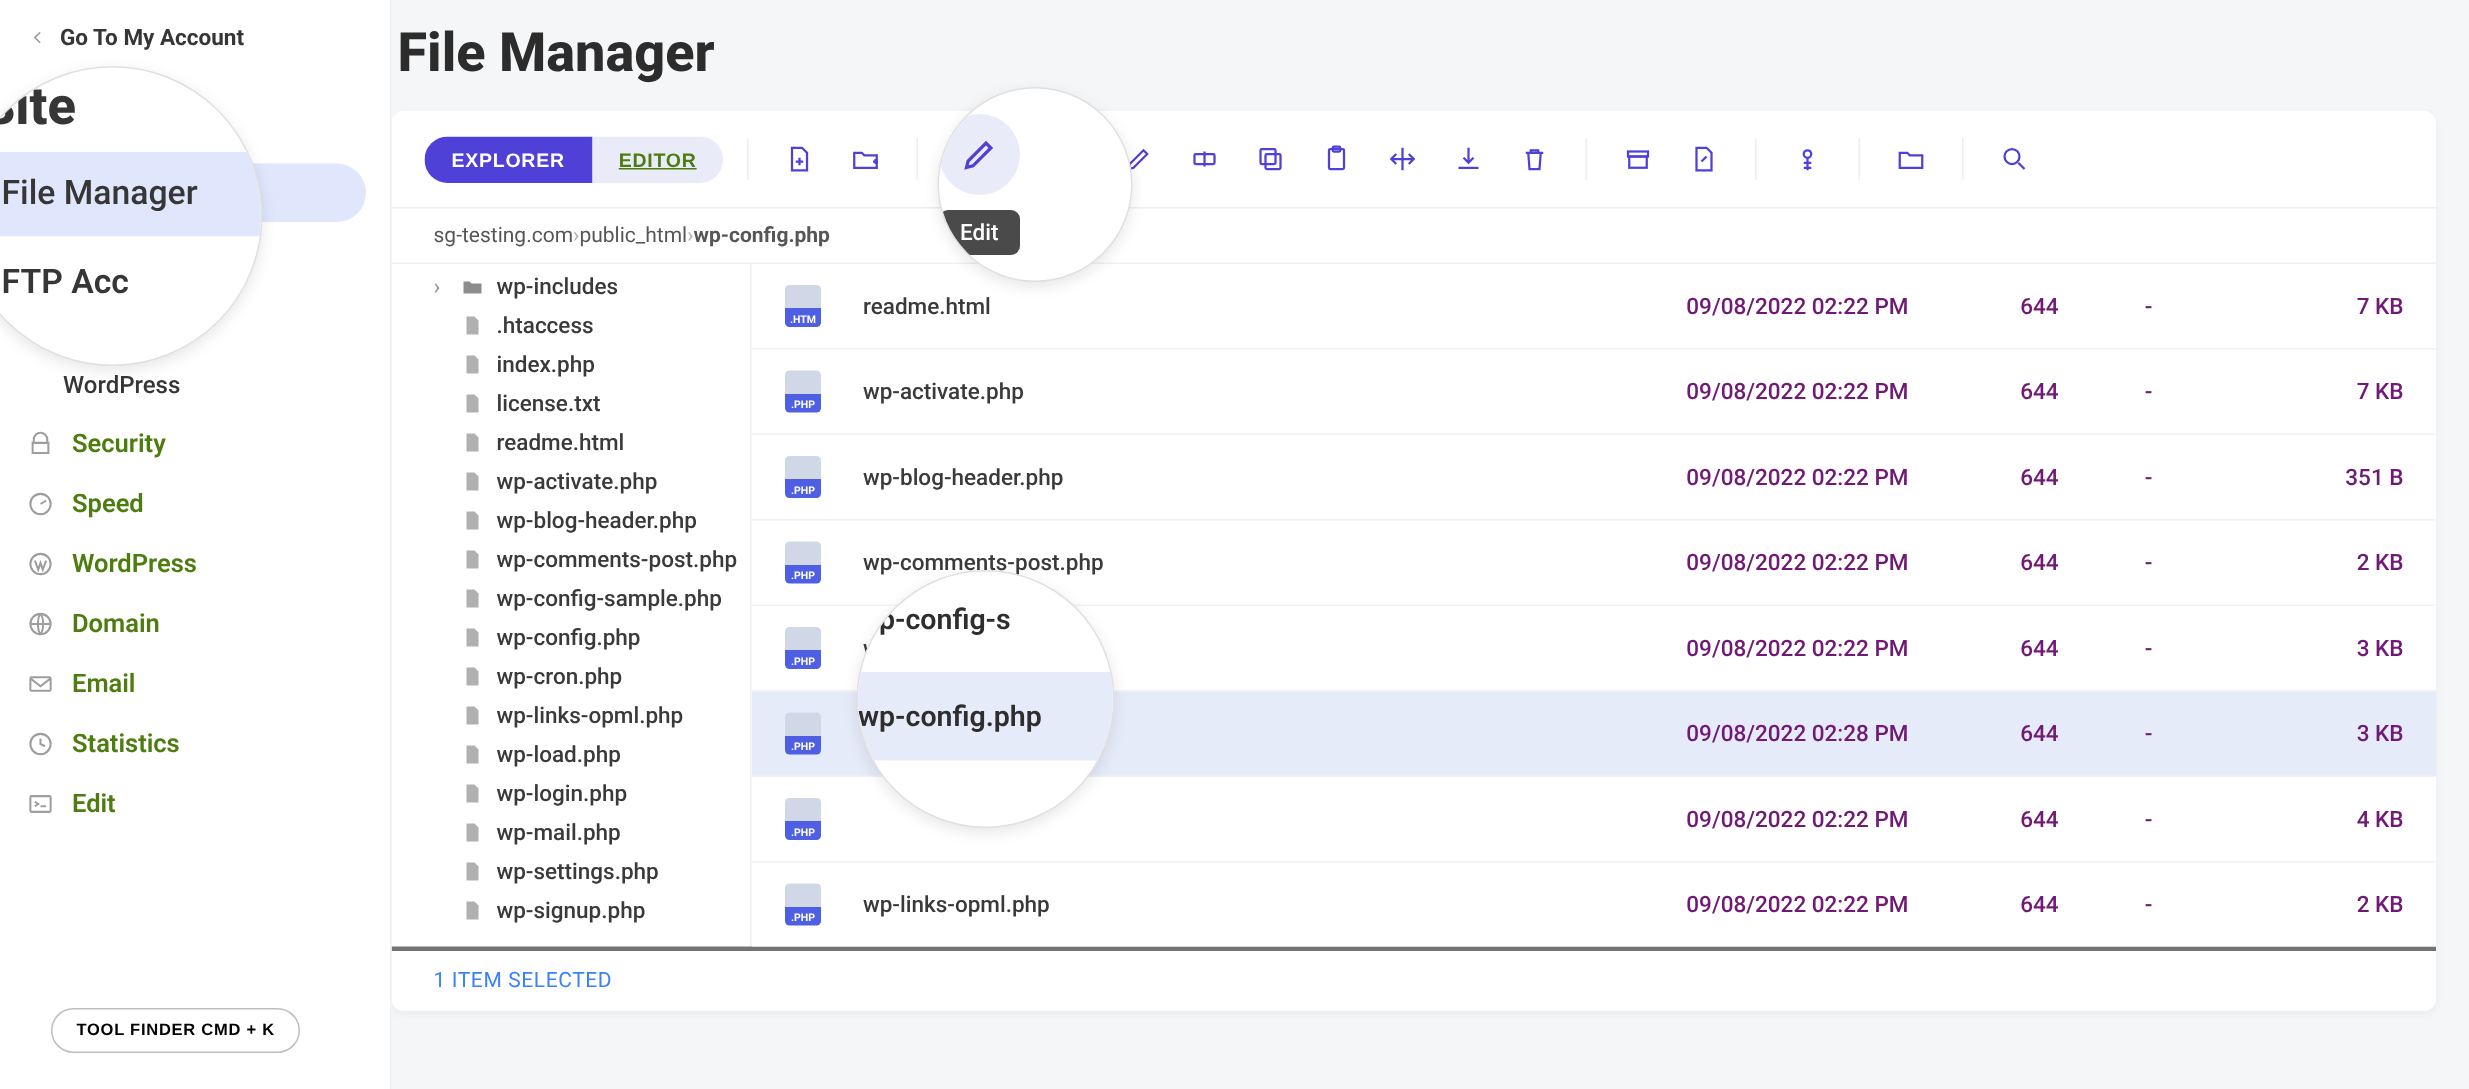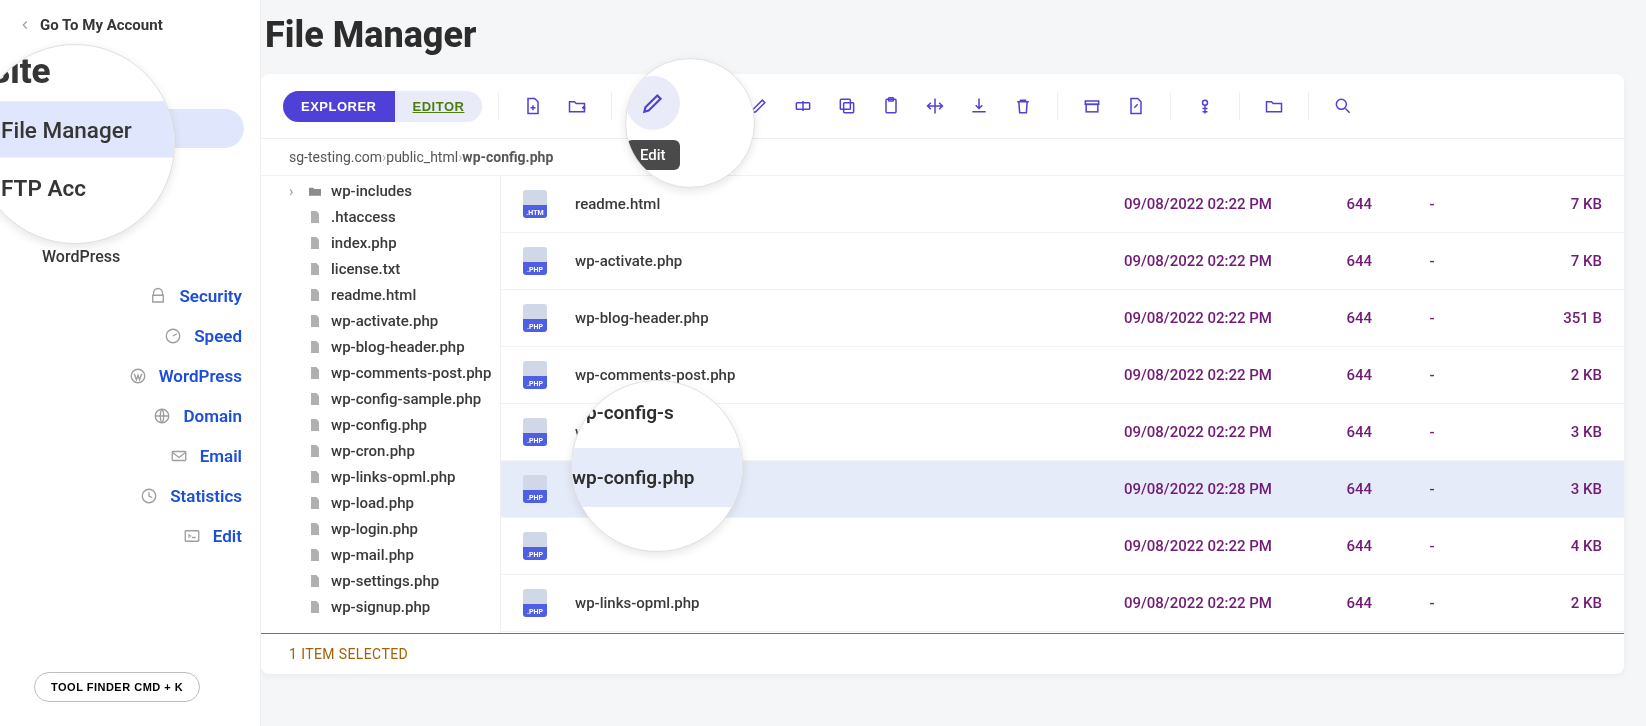--- a/index.html
+++ b/index.html
@@ -5,21 +5,21 @@
   * { box-sizing: border-box; margin: 0; padding: 0; }
   body { font-family: -apple-system, "Segoe UI", Roboto, Arial, sans-serif; background: #f5f6f8; color: #363636; width: 1646px; height: 726px; overflow: hidden; }
   .app { display: flex; width: 100%; height: 100%; }
 
   
   .sidebar { width: 261px; background: #fff; border-right: 1px solid #eee; display: flex; flex-direction: column; position: relative; }
   .back-link { display: flex; align-items: center; gap: 8px; padding: 16px 18px 10px; color: #363636; font-weight: 700; font-size: 15px; }
   .back-link svg { width: 14px; height: 14px; stroke: #9e9e9e; }
   .side-heading { padding: 22px 18px 10px; font-size: 28px; font-weight: 800; color: #2e2e2e; }
   .side-group { display: flex; flex-direction: column; }
-  .side-item { display: flex; align-items: center; gap: 12px; padding: 10px 18px; font-size: 17px; color: #1d4ed8; cursor: pointer; font-weight: 600; justify-content: flex-end; }
+  .side-item { display: flex; align-items: center; gap: 12px; padding: 10px 18px; font-size: 17px; color: #4d7c0f; cursor: pointer; font-weight: 600; }
   .side-sub { display: flex; align-items: center; padding: 10px 18px 10px 42px; font-size: 16px; color: #363636; cursor: pointer; font-weight: 500; }
   .side-sub.active { background: #e0e6fb; border-radius: 0 22px 22px 0; margin-right: 16px; }
   .side-icon { width: 18px; height: 18px; color: #9e9e9e; flex: 0 0 18px; }
   .tool-finder { position: absolute; bottom: 24px; left: 34px; border: 1.5px solid #bdbdbd; border-radius: 20px; padding: 8px 16px; font-size: 11px; font-weight: 700; letter-spacing: .5px; cursor: pointer; background: #fff; }
 
   
   .main { flex: 1; display: flex; flex-direction: column; padding: 0 4px 0 0; }
   .page-title { font-size: 36px; font-weight: 800; color: #2c2c2c; padding: 14px 0 18px 4px; }
   .panel { background: #fff; border-radius: 8px; box-shadow: 0 2px 6px rgba(0,0,0,.05); display: flex; flex-direction: column; height: 600px; margin-right: 18px; }
 
@@ -51,21 +51,21 @@
   .tree-icon.file { fill: #b0b0b0; }
 
   
   .listing { flex: 1; overflow-y: auto; position: relative; }
   .row { display: grid; grid-template-columns: 52px 1fr 200px 100px 120px 110px; align-items: center; padding: 14px 22px; border-bottom: 1px solid #f2f2f2; font-size: 15px; color: #3a3a3a; cursor: pointer; font-weight: 500; }
   .row.selected { background: #e6ebfa; }
   .file-badge { width: 24px; height: 28px; border-radius: 3px 3px 3px 3px; background: linear-gradient(#d0d7e6 0 55%, #4f5fe3 55% 100%); position: relative; }
   .file-badge::after { content: attr(data-ext); position: absolute; bottom: 1px; left: 0; right: 0; text-align: center; font-size: 7px; font-weight: 700; color: #fff; }
   .col-date, .col-perm, .col-dash, .col-size { text-align: right; color: #701a75; }
   .col-dash { text-align: center; }
-  .status-bar { padding: 12px 28px; border-top: 1px solid #737373; font-size: 14px; color: #a16207; letter-spacing: .4px; }
+  .status-bar { padding: 12px 28px; border-top: 3px solid #737373; font-size: 14px; color: #3b82f6; letter-spacing: .4px; }
 
   
   .mag { position: absolute; border-radius: 50%; border: 1px solid #e0e0e0; box-shadow: 0 3px 10px rgba(0,0,0,.10); background: #fff; overflow: hidden; pointer-events: none; }
   .mag-inner { transform-origin: top left; }
   .mag-sidebar { left: -25px; top: 44px; width: 200px; height: 200px; }
   .mag-edit { left: 625px; top: 58px; width: 130px; height: 130px; display:flex; align-items:flex-start; justify-content:center; flex-direction:column; gap:10px; background:#fff; }
   .mag-edit .bubble { width: 54px; height: 54px; border-radius: 50%; background: #e9ebf9; display:flex; align-items:center; justify-content:center; }
   .mag-edit .bubble svg { width:26px; height:26px; stroke:#4f40d7; fill:none; stroke-width:2; }
   .mag-edit .tooltip { background:#4a4a4a; color:#fff; font-size:15px; padding:6px 14px; border-radius:6px; font-weight:500; }
   .mag-file { left: 543px; top: 380px; width: 172px; height: 172px; display:flex; flex-direction:column; justify-content:center; padding-left:20px; gap:24px;margin-left:28px; }

